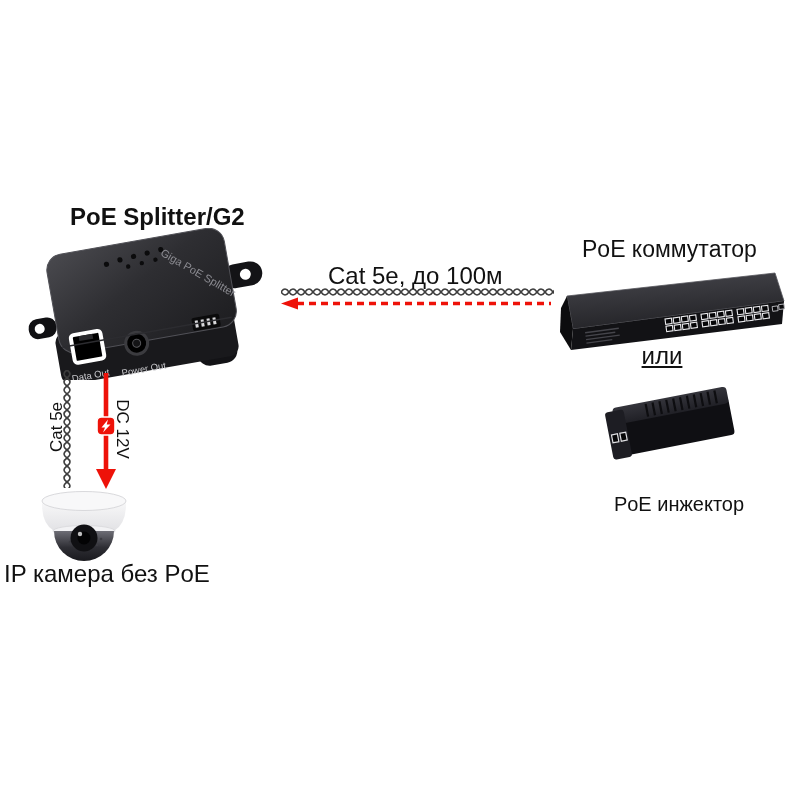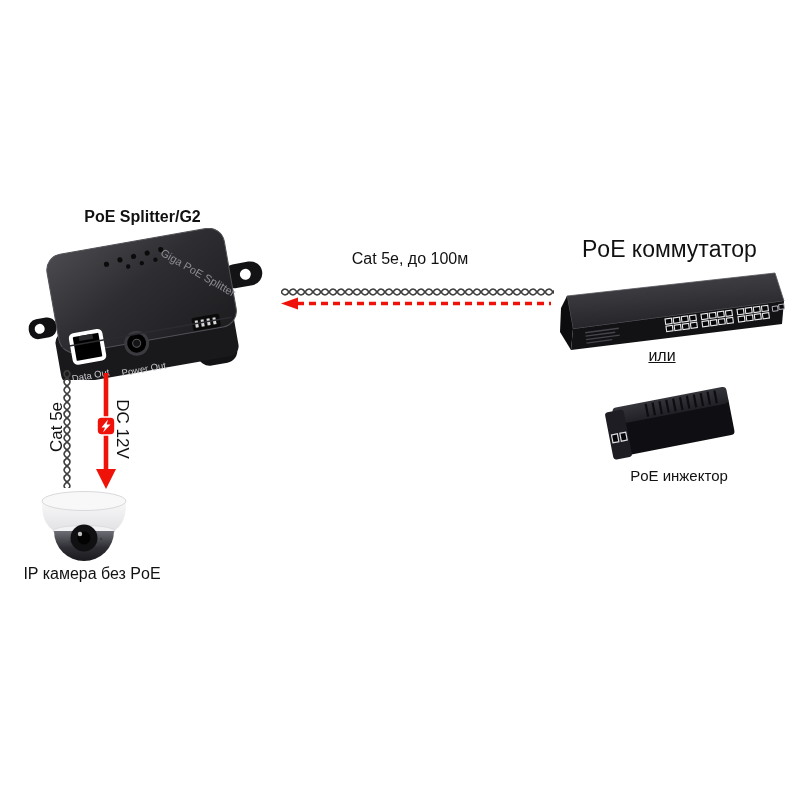--- a/index.html
+++ b/index.html
@@ -7,21 +7,21 @@
   .canvas {
     position: relative;
     width: 800px;
     height: 800px;
     background: #ffffff;
     overflow: hidden;
   }
   .lbl {
     position: absolute;
     color: #111111;
-    font-size: 16px;
+    font-size: 24px;
     line-height: 20px;
     white-space: nowrap;
     text-align: center;
   }
   .bold { font-weight: bold; }
   .abs { position: absolute; }
   .rot-ccw { transform: rotate(-90deg); }
   .rot-cw  { transform: rotate(90deg); }
   .rotlbl {
     position: absolute;
@@ -111,21 +111,21 @@
       </pattern>
     </defs>
     <rect width="273" height="12" fill="url(#twH)"></rect>
   </svg>
 
   <svg class="abs" style="left:281px; top:297px;" width="272" height="13" viewBox="0 0 272 13">
     <line x1="16" y1="6.5" x2="270" y2="6.5" stroke="#ee1209" stroke-width="3.4" stroke-dasharray="7 5"></line>
     <polygon points="0,6.5 17,0.5 17,12.5" fill="#ee1209"></polygon>
   </svg>
 
-  <div class="lbl" style="left:328px; top:249px; width:164px;">Cat 5e, до 100м</div>
+  <div class="lbl" style="left:328px; top:266px; width:164px;">Cat 5e, до 100м</div>
 
   <div class="lbl" style="left:582px; top:239px; width:168px; font-size:23px;">PoE коммутатор</div>
 
   <svg class="abs" style="left:553px; top:266px;" width="240" height="84" viewBox="0 0 240 84">
     <defs>
       <linearGradient id="swTop" x1="0" y1="0" x2="0.3" y2="1">
         <stop offset="0" stop-color="#47474d"></stop>
         <stop offset="1" stop-color="#232327"></stop>
       </linearGradient>
     </defs>
@@ -220,21 +220,21 @@
       </g>
 
       <rect x="6" y="22" width="19" height="48" rx="3" fill="#1d1d23"></rect>
       <g>
         <rect x="8.5" y="45" width="6" height="8" fill="#050507" stroke="#dedee2" stroke-width="1.2"></rect>
         <rect x="17" y="45" width="6" height="8" fill="#050507" stroke="#dedee2" stroke-width="1.2"></rect>
       </g>
     </g>
   </svg>
 
-  <div class="lbl" style="left:597px; top:466px; width:164px; font-size:15px;">PoE инжектор</div>
+  <div class="lbl" style="left:597px; top:494px; width:164px; font-size:20px;">PoE инжектор</div>
 
   <svg class="abs" style="left:61px; top:370px;" width="12" height="118" viewBox="0 0 12 118">
     <defs>
       <pattern id="twV" width="12" height="16" patternUnits="userSpaceOnUse">
         <path d="M6,0 Q0,4 6,8 Q12,12 6,16" fill="none" stroke="#3d3d3d" stroke-width="1.6"></path>
         <path d="M6,0 Q12,4 6,8 Q0,12 6,16" fill="none" stroke="#3d3d3d" stroke-width="1.6"></path>
       </pattern>
     </defs>
     <rect width="12" height="118" fill="url(#twV)"></rect>
   </svg>
@@ -280,15 +280,15 @@
         <circle cx="64" cy="53" r="1.3"></circle>
     </g>
 
     <g>
       <circle cx="47" cy="52" r="13.5" fill="#101013"></circle>
       <circle cx="47" cy="52" r="6.5" fill="#030304"></circle>
       <circle cx="43" cy="48" r="2.2" fill="#ffffff" opacity="0.75"></circle>
     </g>
   </svg>
 
-  <div class="lbl" style="left:12px; top:564px; width:160px;">IP камера без PoE</div>
+  <div class="lbl" style="left:4px; top:564px; width:160px;">IP камера без PoE</div>
 
 </div>
 
 </body></html>

